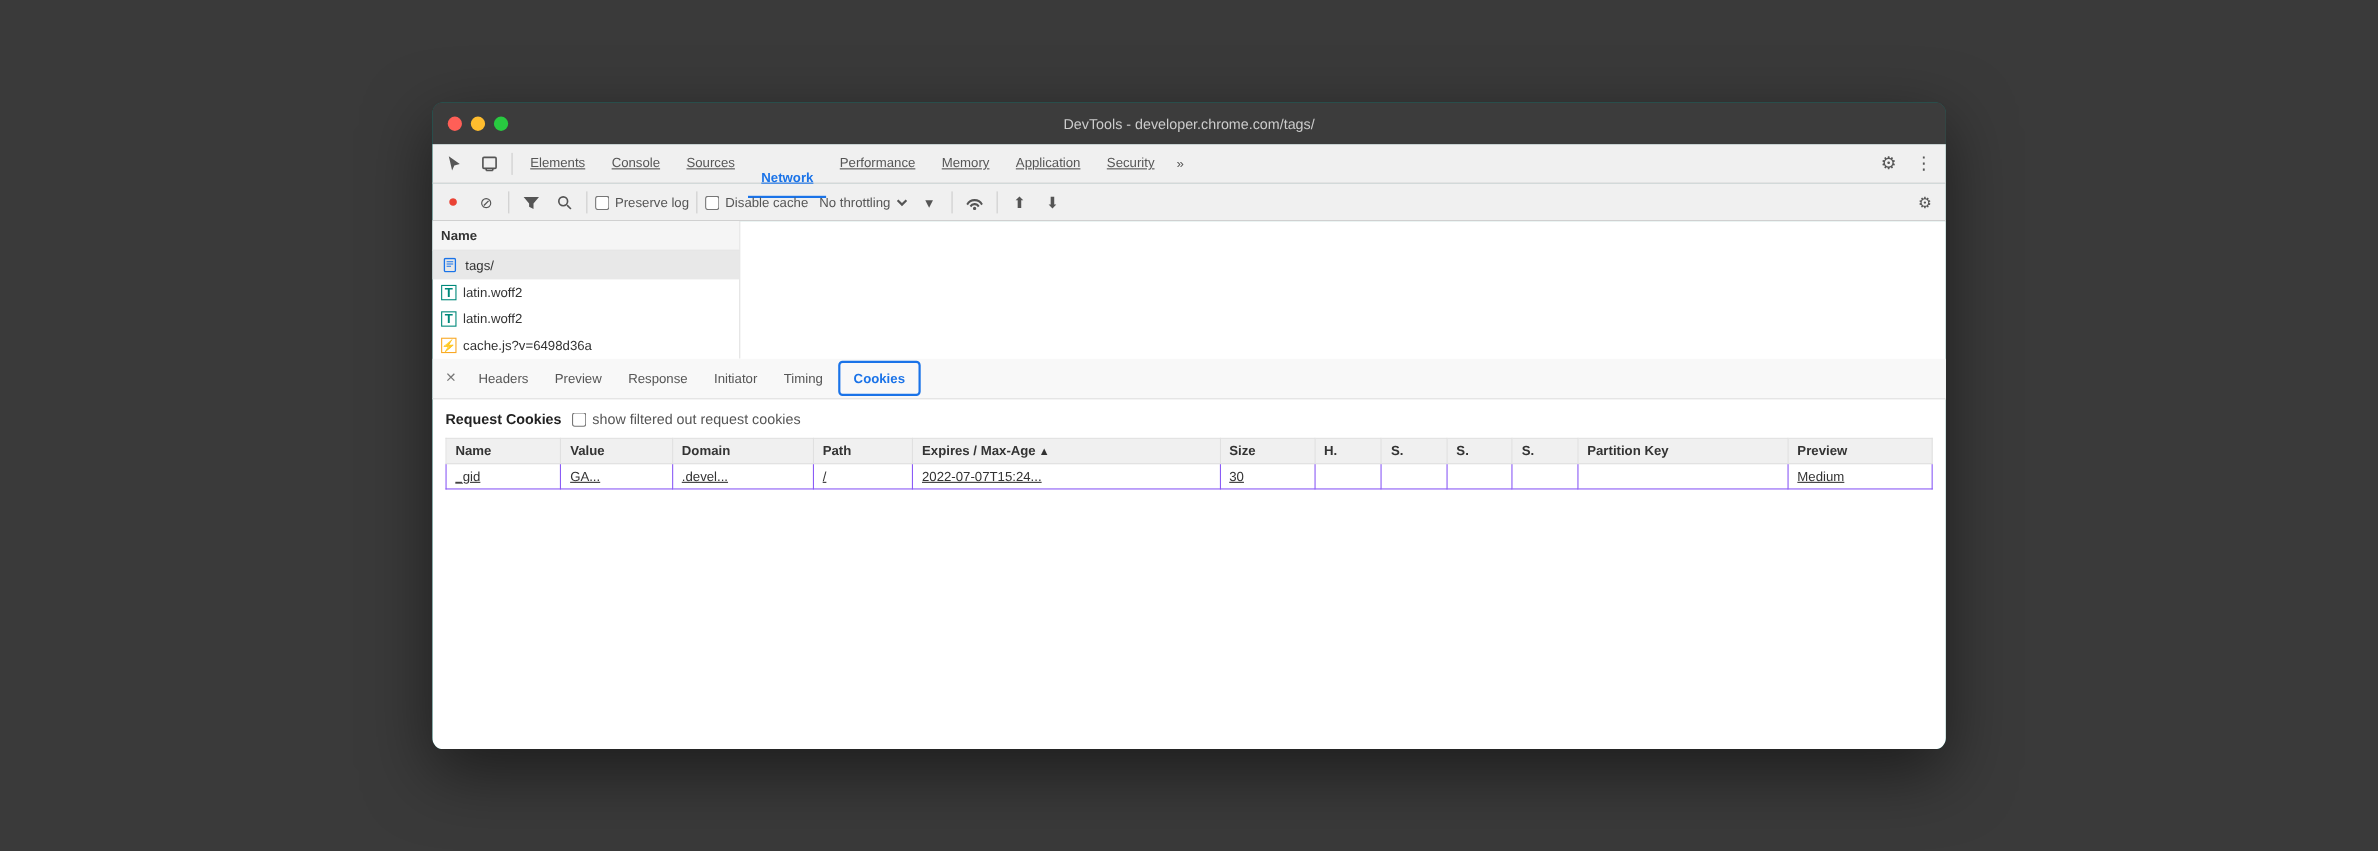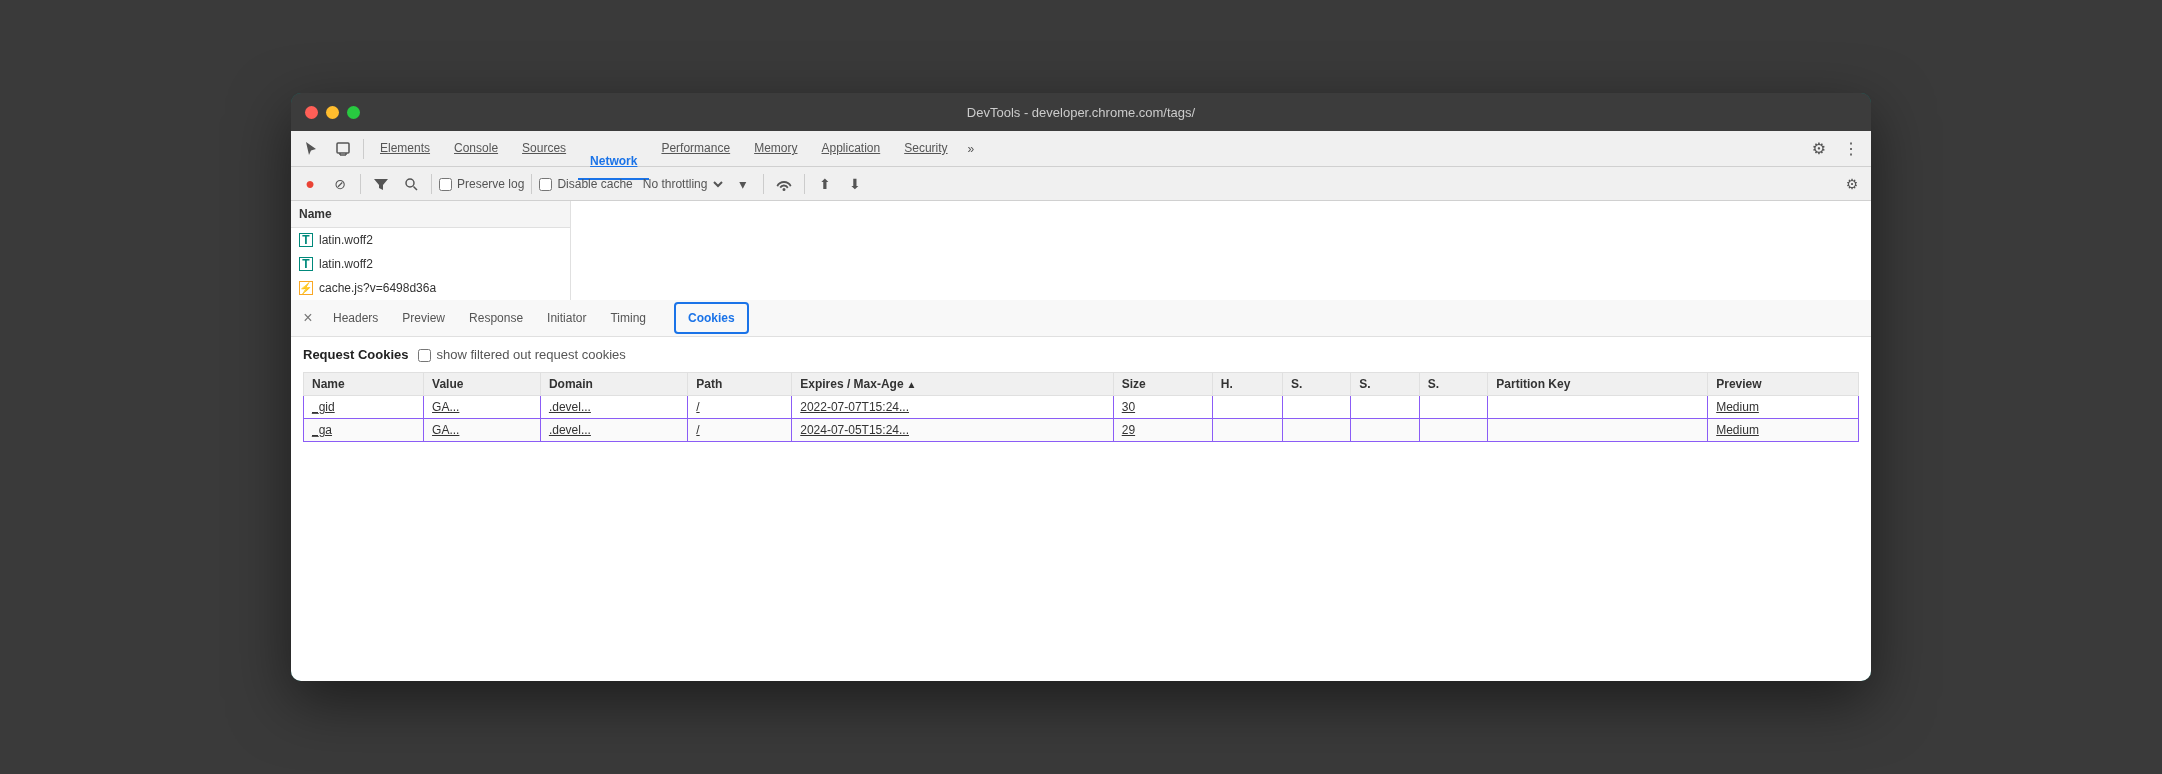--- a/index.html
+++ b/index.html
@@ -5,21 +5,21 @@
     * { box-sizing: border-box; margin: 0; padding: 0; }
     body {
       background: #3a3a3a;
       display: flex;
       justify-content: center;
       align-items: center;
       min-height: 100vh;
       font-family: -apple-system, BlinkMacSystemFont, 'Segoe UI', sans-serif;
     }
     .window {
-      width: 1580px;
+      width: 1376px;
       background: #0f766e;
       border-radius: 10px;
       box-shadow: 0 20px 60px rgba(0,0,0,0.5);
       overflow: hidden;
     }
     .title-bar {
       background: #3c3c3c;
       height: 38px;
       display: flex;
       align-items: center;
@@ -212,21 +212,21 @@
       align-items: center;
       font-size: 12px;
       color: #555;
       cursor: pointer;
       white-space: nowrap;
     }
     .detail-tab.active-outlined {
       color: #1a73e8;
       border: 2px solid #1a73e8;
       border-radius: 4px;
-      margin: 2px 16px;
+      margin: 2px 2px;
       font-weight: 600;
     }
     .cookies-content {
       flex: 1;
       padding: 10px 12px;
       overflow: auto;
     }
     .cookies-header-row {
       display: flex;
       align-items: center;
@@ -346,20 +346,31 @@
     <div class="toolbar-btn">⬇</div>
     <div style="flex:1"></div>
     <div class="toolbar-btn">⚙</div>
   </div>
 
   <div class="main-content" style="height: 480px; flex-direction: column;">
 
     <div class="sidebar">
       <div class="sidebar-header">Name</div>
 
+      <div class="sidebar-item selected">
+        <div class="sidebar-icon icon-blue">
+          <svg width="14" height="14" viewBox="0 0 14 14" fill="currentColor">
+              <rect x="2" y="1" width="10" height="12" rx="1" fill="none" stroke="#1a73e8" stroke-width="1.2"></rect>
+              <line x1="4" y1="4" x2="10" y2="4" stroke="#1a73e8" stroke-width="1"></line>
+              <line x1="4" y1="6" x2="10" y2="6" stroke="#1a73e8" stroke-width="1"></line>
+              <line x1="4" y1="8" x2="8" y2="8" stroke="#1a73e8" stroke-width="1"></line>
+            </svg>
+        </div>
+        <span>tags/</span>
+      </div>
 
       <div class="sidebar-item">
         <div class="sidebar-icon icon-teal" style="font-weight:bold;font-size:12px;color:#00897b;border:1px solid #00897b;width:14px;height:14px;">T</div>
         <span>latin.woff2</span>
       </div>
 
       <div class="sidebar-item">
         <div class="sidebar-icon icon-teal" style="font-weight:bold;font-size:12px;color:#00897b;border:1px solid #00897b;width:14px;height:14px;">T</div>
         <span>latin.woff2</span>
       </div>
@@ -419,32 +430,18 @@
                 <td>/</td>
                 <td>2022-07-07T15:24...</td>
                 <td>30</td>
                 <td></td>
                 <td></td>
                 <td></td>
                 <td></td>
                 <td></td>
                 <td>Medium</td>
               </tr>
-              <tr>
-                <td>_ga</td>
-                <td>GA...</td>
-                <td>.devel...</td>
-                <td>/</td>
-                <td>2024-07-05T15:24...</td>
-                <td>29</td>
-                <td></td>
-                <td></td>
-                <td></td>
-                <td></td>
-                <td></td>
-                <td>Medium</td>
-              </tr>
             </tbody>
         </table>
       </div>
     </div>
   </div>
 </div>
 
 </body></html>

